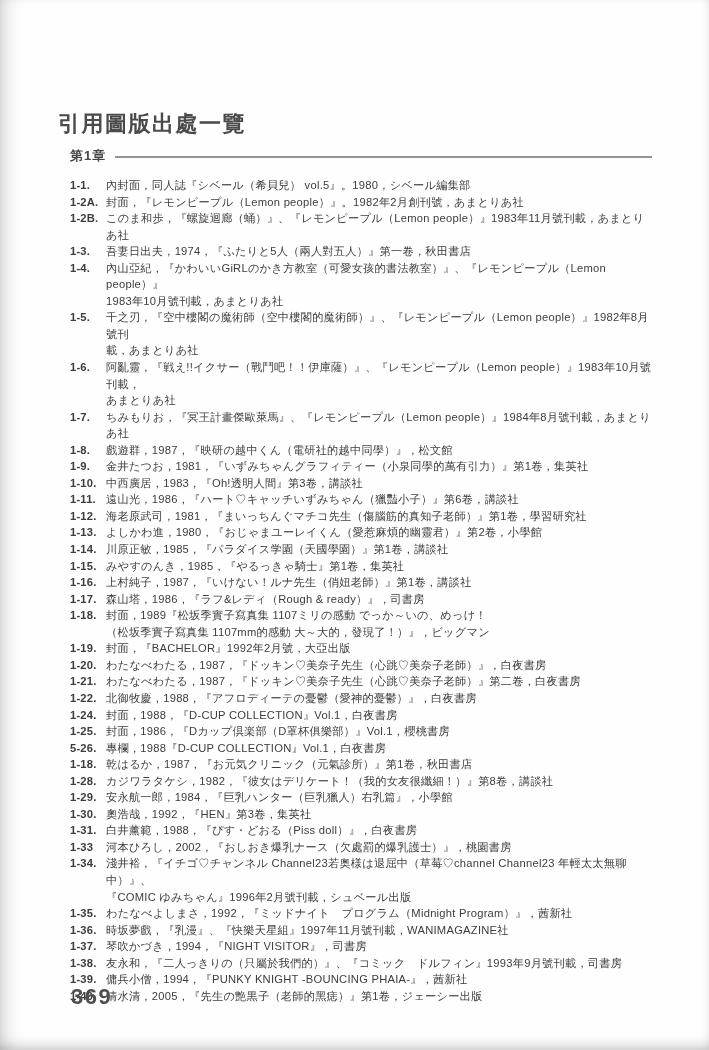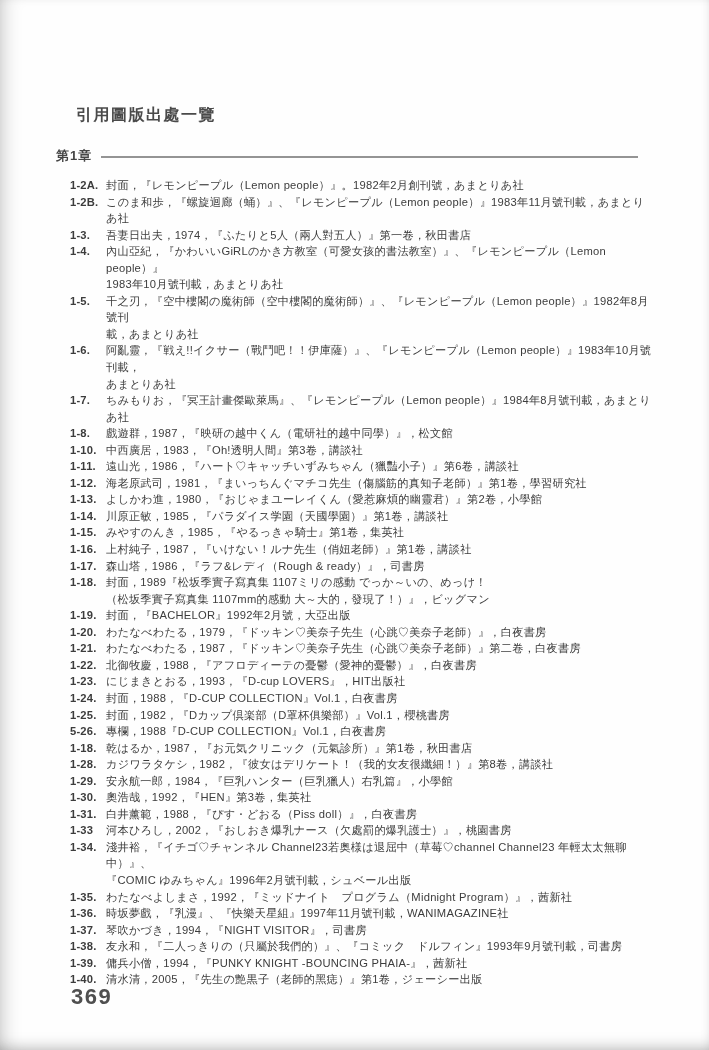--- a/index.html
+++ b/index.html
@@ -13,26 +13,26 @@
   }
   .page {
     position: absolute; inset: 0;
     background: #fefefe;
     box-shadow: inset 16px 0 20px -14px rgba(0,0,0,0.22),
                 inset -8px 0 12px -10px rgba(0,0,0,0.10),
                 inset 0 -12px 16px -11px rgba(0,0,0,0.28),
                 inset 0 6px 10px -9px rgba(0,0,0,0.08);
   }
   .title {
-    position: absolute; left: 76px; top: 94px;
-    font-size: 16px; font-weight: bold; color: #4a4a4a;
+    position: absolute; left: 58px; top: 94px;
+    font-size: 22px; font-weight: bold; color: #4a4a4a;
     letter-spacing: 1.5px;
   }
   .chapter-row {
-    position: absolute; left: 56px; top: 147px; width: 582px;
+    position: absolute; left: 70px; top: 147px; width: 582px;
     display: flex; align-items: center; text-align: center;
   }
   .chapter-label {
     font-size: 13px; font-weight: bold; color: #464646;
     letter-spacing: 1px; flex: none;
   }
   .chapter-rule {
     flex: 1; height: 2px; background: #949494; margin-left: 9px; margin-top: 1px;
   }
   .list {
@@ -63,20 +63,24 @@
 
   <h1 class="title">引用圖版出處一覽</h1>
 
   <div class="chapter-row">
     <span class="chapter-label">第1章</span>
     <span class="chapter-rule"></span>
   </div>
 
   <div class="list">
     <div class="row">
+        <span class="num">1-1.</span>
+        <span class="txt">內封面，同人誌『シベール（希貝兒） vol.5』。1980，シベール編集部</span>
+      </div>
+    <div class="row">
         <span class="num">1-2A.</span>
         <span class="txt">封面，『レモンピープル（Lemon people）』。1982年2月創刊號，あまとりあ社</span>
       </div>
     <div class="row">
         <span class="num">1-2B.</span>
         <span class="txt">このま和歩，『螺旋迴廊（蛹）』、『レモンピープル（Lemon people）』1983年11月號刊載，あまとりあ社</span>
       </div>
     <div class="row">
         <span class="num">1-3.</span>
         <span class="txt">吾妻日出夫，1974，『ふたりと5人（兩人對五人）』第一卷，秋田書店</span>
@@ -98,20 +102,24 @@
       </div>
     <div class="row">
         <span class="num">1-7.</span>
         <span class="txt">ちみもりお，『冥王計畫傑歐萊馬』、『レモンピープル（Lemon people）』1984年8月號刊載，あまとりあ社</span>
       </div>
     <div class="row">
         <span class="num">1-8.</span>
         <span class="txt">戲遊群，1987，『映研の越中くん（電研社的越中同學）』，松文館</span>
       </div>
     <div class="row">
+        <span class="num">1-9.</span>
+        <span class="txt">金井たつお，1981，『いずみちゃんグラフィティー（小泉同學的萬有引力）』第1卷，集英社</span>
+      </div>
+    <div class="row">
         <span class="num">1-10.</span>
         <span class="txt">中西廣居，1983，『Oh!透明人間』第3卷，講談社</span>
       </div>
     <div class="row">
         <span class="num">1-11.</span>
         <span class="txt">遠山光，1986，『ハート♡キャッチいずみちゃん（獵豔小子）』第6卷，講談社</span>
       </div>
     <div class="row">
         <span class="num">1-12.</span>
         <span class="txt">海老原武司，1981，『まいっちんぐマチコ先生（傷腦筋的真知子老師）』第1卷，學習研究社</span>
@@ -140,41 +148,37 @@
         <span class="num">1-18.</span>
         <span class="txt">封面，1989『松坂季實子寫真集 1107ミリの感動 でっか～いの、めっけ！
 （松坂季實子寫真集 1107mm的感動 大～大的，發現了！）』，ビッグマン</span>
       </div>
     <div class="row">
         <span class="num">1-19.</span>
         <span class="txt">封面，『BACHELOR』1992年2月號，大亞出版</span>
       </div>
     <div class="row">
         <span class="num">1-20.</span>
-        <span class="txt">わたなべわたる，1979，『ドッキン♡美奈子先生（心跳♡美奈子老師）』，白夜書房</span>
+        <span class="txt">わたなべわたる，1987，『ドッキン♡美奈子先生（心跳♡美奈子老師）』，白夜書房</span>
       </div>
     <div class="row">
         <span class="num">1-21.</span>
         <span class="txt">わたなべわたる，1987，『ドッキン♡美奈子先生（心跳♡美奈子老師）』第二卷，白夜書房</span>
       </div>
     <div class="row">
         <span class="num">1-22.</span>
         <span class="txt">北御牧慶，1988，『アフロディーテの憂鬱（愛神的憂鬱）』，白夜書房</span>
       </div>
     <div class="row">
-        <span class="num">1-23.</span>
-        <span class="txt">にじまきとおる，1993，『D-cup LOVERS』，HIT出版社</span>
-      </div>
-    <div class="row">
         <span class="num">1-24.</span>
         <span class="txt">封面，1988，『D-CUP COLLECTION』Vol.1，白夜書房</span>
       </div>
     <div class="row">
         <span class="num">1-25.</span>
-        <span class="txt">封面，1982，『Dカップ倶楽部（D罩杯俱樂部）』Vol.1，櫻桃書房</span>
+        <span class="txt">封面，1986，『Dカップ倶楽部（D罩杯俱樂部）』Vol.1，櫻桃書房</span>
       </div>
     <div class="row">
         <span class="num">5-26.</span>
         <span class="txt">專欄，1988『D-CUP COLLECTION』Vol.1，白夜書房</span>
       </div>
     <div class="row">
         <span class="num">1-18.</span>
         <span class="txt">乾はるか，1987，『お元気クリニック（元氣診所）』第1卷，秋田書店</span>
       </div>
     <div class="row">

